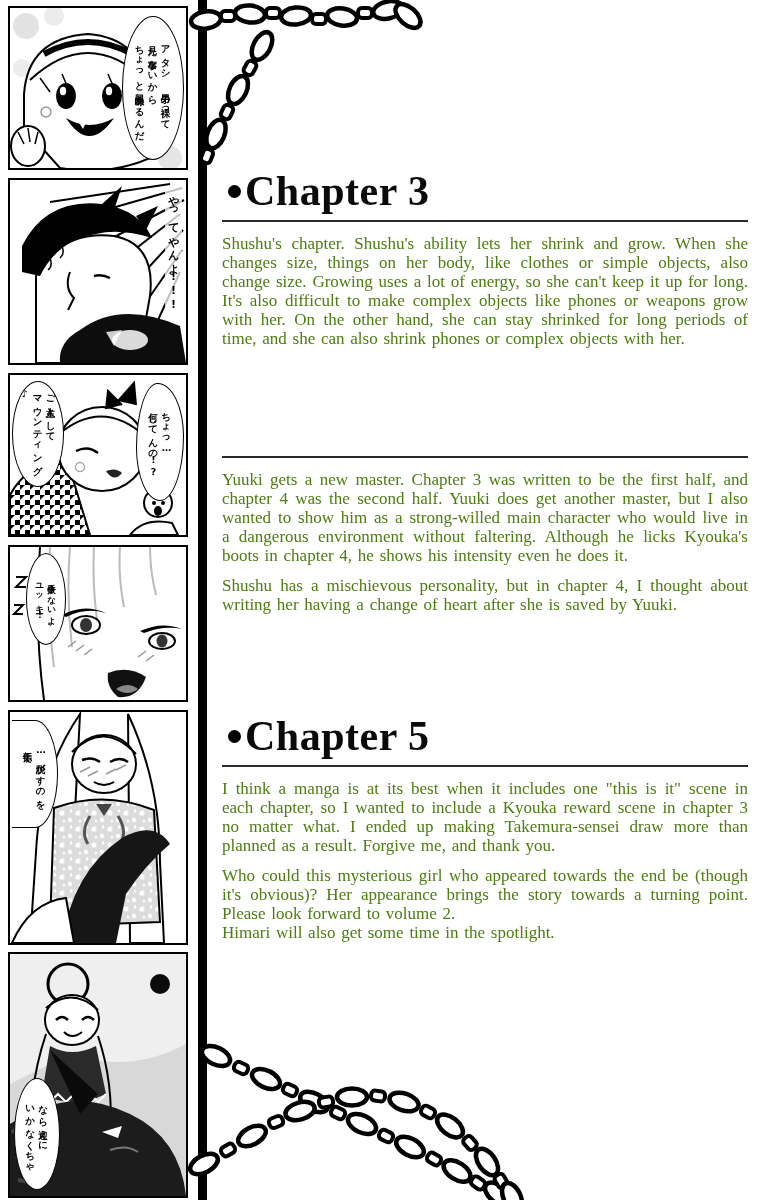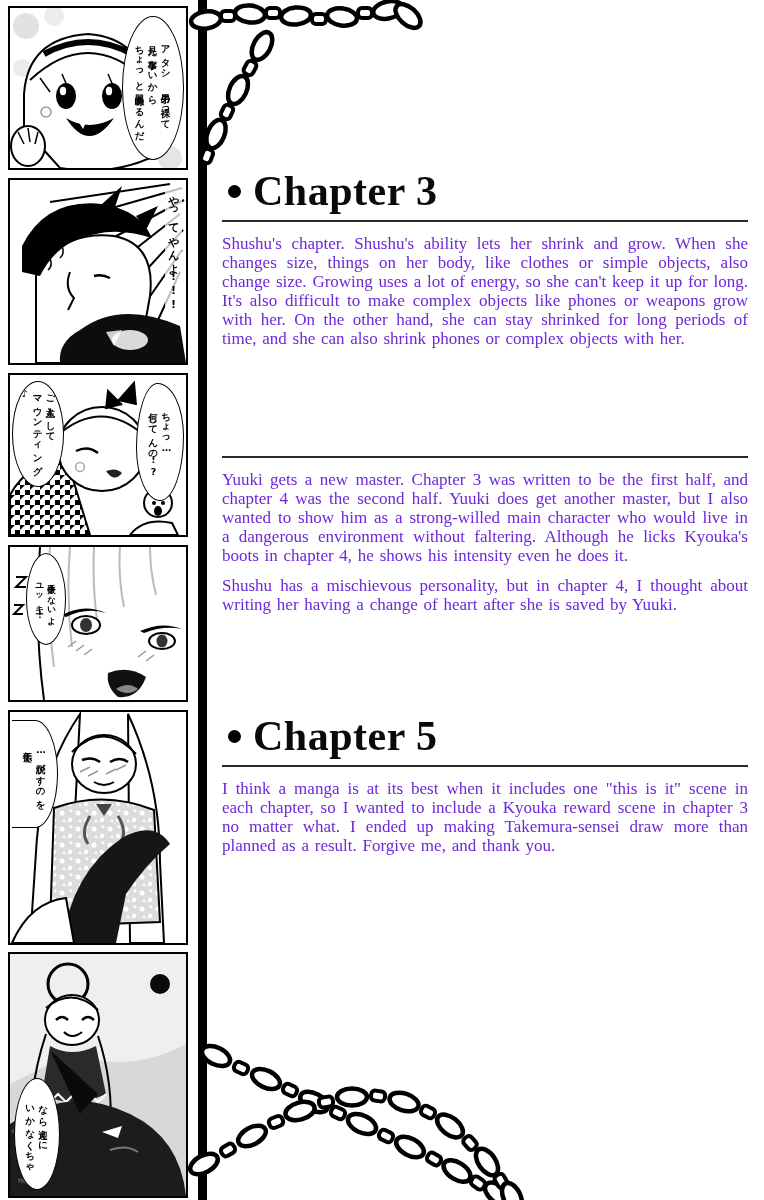--- a/index.html
+++ b/index.html
@@ -21,30 +21,30 @@
   }
   .jtext{
     writing-mode:vertical-rl;text-orientation:upright;white-space:pre-line;
     font-family:"DejaVu Sans", sans-serif;font-size:9.5px;line-height:13px;
     font-weight:bold;color:#000;letter-spacing:1px;
   }
   .shout{border-radius:45% 55% 50% 50%/55% 45% 55% 45%;}
   .nobubble{position:absolute;z-index:3;background:rgba(255,255,255,.75);padding:2px 1px;}
   .divider-bar{position:absolute;left:198px;top:0;width:9px;height:1200px;background:#000;z-index:2;}
   .section{position:absolute;left:222px;width:526px;}
-  .sec-head{display:flex;align-items:center;gap:12px;}
+  .sec-head{display:flex;align-items:center;gap:4px;}
   .bullet{width:13px;height:13px;border-radius:50%;background:#000;flex:0 0 auto;margin-left:6px;}
   .sec-title{
     font-family:"Liberation Serif", serif;font-weight:bold;font-size:42px;
     line-height:46px;color:#0a0a0a;letter-spacing:0.5px;
   }
   .sec-rule{border:none;border-top:2px solid #2a2a2a;margin:6px 0 0 0;width:526px;}
   .body-text{
     margin:12px 0 0 0;font-size:17px;line-height:19px;text-align:justify;
-    word-spacing:1.5px;white-space:pre-line;color:#6d28d9;
+    word-spacing:1.5px;white-space:pre-line;color:#4d7c0f;
   }
   .body-text + .body-text{margin-top:11px;}
   #sec-ch3{top:168px;}
   #sec-ch4{top:450px;}
   #sec-ch5{top:713px;}
   
   .chains{position:absolute;left:0;top:0;width:764px;height:1200px;z-index:5;pointer-events:none;}
 </style>
 </head>
 <body>
@@ -231,20 +231,22 @@
   <p class="body-text">Shushu has a mischievous personality, but in chapter 4, I thought about writing her having a change of heart after she is saved by Yuuki.</p>
 </div>
 
 <div class="section" id="sec-ch5">
   <div class="sec-head">
     <span class="bullet"></span>
     <span class="sec-title">Chapter 5</span>
   </div>
   <hr class="sec-rule">
   <p class="body-text">I think a manga is at its best when it includes one "this is it" scene in each chapter, so I wanted to include a Kyouka reward scene in chapter 3 no matter what. I ended up making Takemura-sensei draw more than planned as a result. Forgive me, and thank you.</p>
+  <p class="body-text">Who could this mysterious girl who appeared towards the end be (though it's obvious)? Her appearance brings the story towards a turning point. Please look forward to volume 2.
+Himari will also get some time in the spotlight.</p>
 </div>
 
 <svg class="chains" viewBox="0 0 764 1200">
   <defs>
     <g id="linkA">
       <ellipse rx="15" ry="8.5" fill="#fff" stroke="#000" stroke-width="4.5"></ellipse>
     </g>
     <g id="linkB">
       <rect x="-7" y="-5" width="14" height="10" rx="4" fill="#fff" stroke="#000" stroke-width="4"></rect>
     </g>

